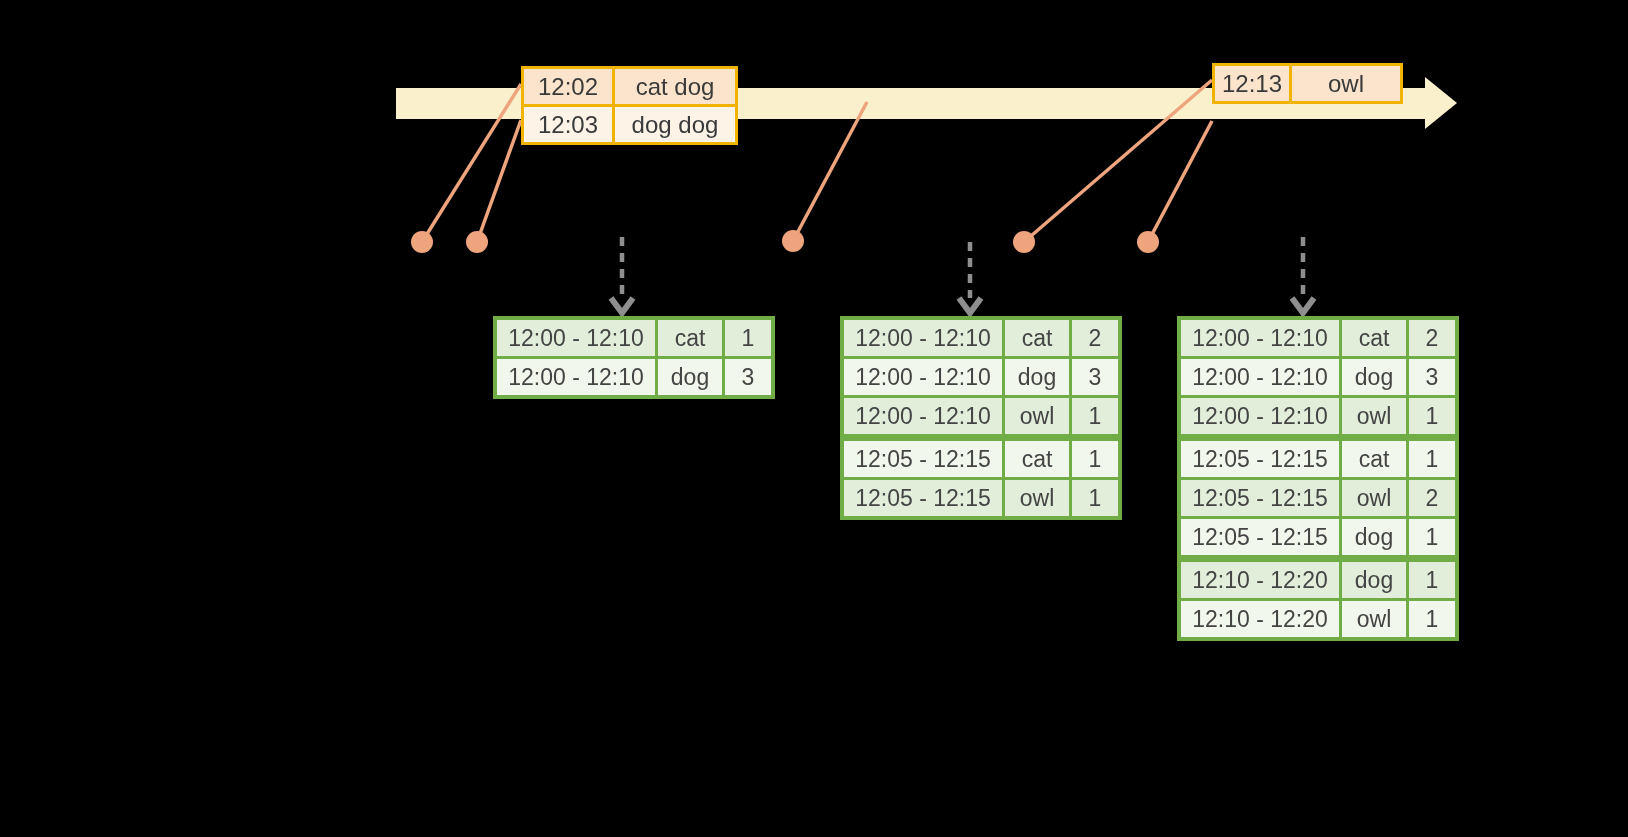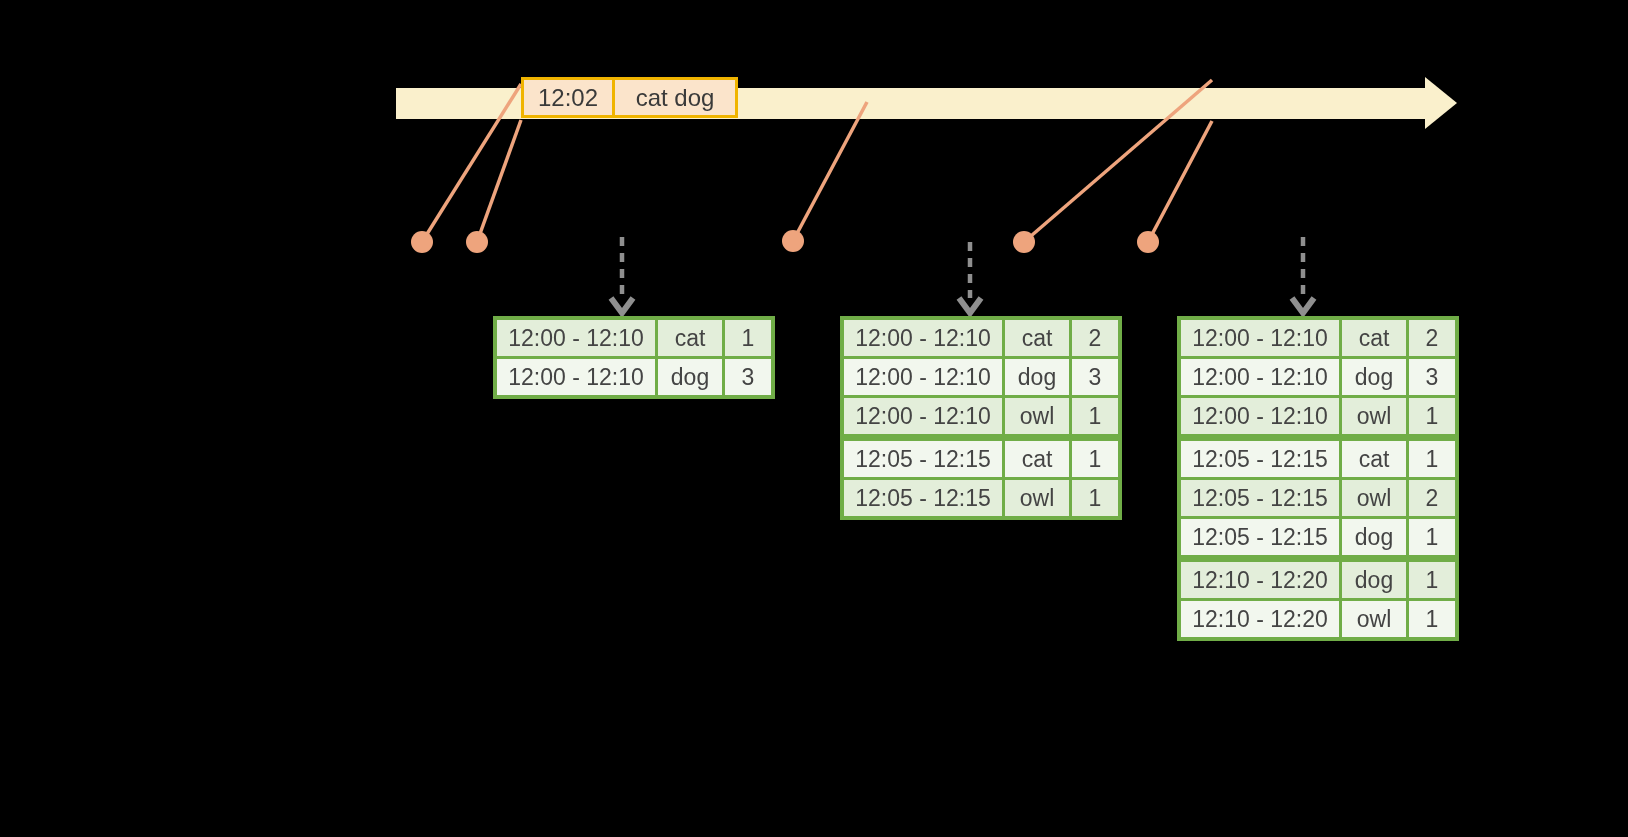--- a/index.html
+++ b/index.html
@@ -11,21 +11,21 @@
   table{border-collapse:collapse;position:absolute;z-index:2;table-layout:fixed;}
   td{text-align:center;vertical-align:middle;padding:0 4px;overflow:hidden;white-space:nowrap;}
 
   
   .itable{border:3px solid #F0B400;font-size:24px;}
   .itable td{border:3px solid #F0B400;height:35px;}
   .itable tr:nth-child(odd) td{background:#FBE4CB;}
   .itable tr:nth-child(even) td{background:#FDF3E7;}
   .itable td.t{width:80px;}
   .itable td.w{width:112px;}
-  #it0{left:521px;top:77px;}
+  #it0{left:521px;top:66px;}
   #it1{left:867px;top:83px;}
   #it2{left:1212px;top:63px;}
   #it2 td.t{width:66px;}
   #it2 td.w{width:100px;}
 
   
   .rtable{border:4px solid #70AD47;font-size:23px;color:#444;padding-left:40px;}
   .rtable td{border:3px solid #70AD47;height:36px;}
   .rtable tr:nth-child(odd) td{background:#E3EEDA;}
   .rtable tr:nth-child(even) td{background:#F2F7EE;}
@@ -72,26 +72,34 @@
       <polyline points="1292,298 1303,313 1314,298" stroke-width="6"></polyline>
     </g>
   </svg>
 
   <table class="itable" id="it0">
     <tbody>
         <tr>
       <td class="t">12:02</td>
       <td class="w">cat dog</td>
     </tr>
+    <tr>
+      <td class="t">12:03</td>
+      <td class="w">dog dog</td>
+    </tr>
   </tbody>
     </table>
 
 
   <table class="itable" id="it2">
     <tbody>
+    <tr>
+      <td class="t">12:13</td>
+      <td class="w">owl</td>
+    </tr>
   </tbody>
     </table>
 
   <table class="rtable" id="rt0">
     <tbody>
         <tr>
       <td class="win">12:00 - 12:10</td>
       <td class="word">cat</td>
       <td class="cnt">1</td>
     </tr>

